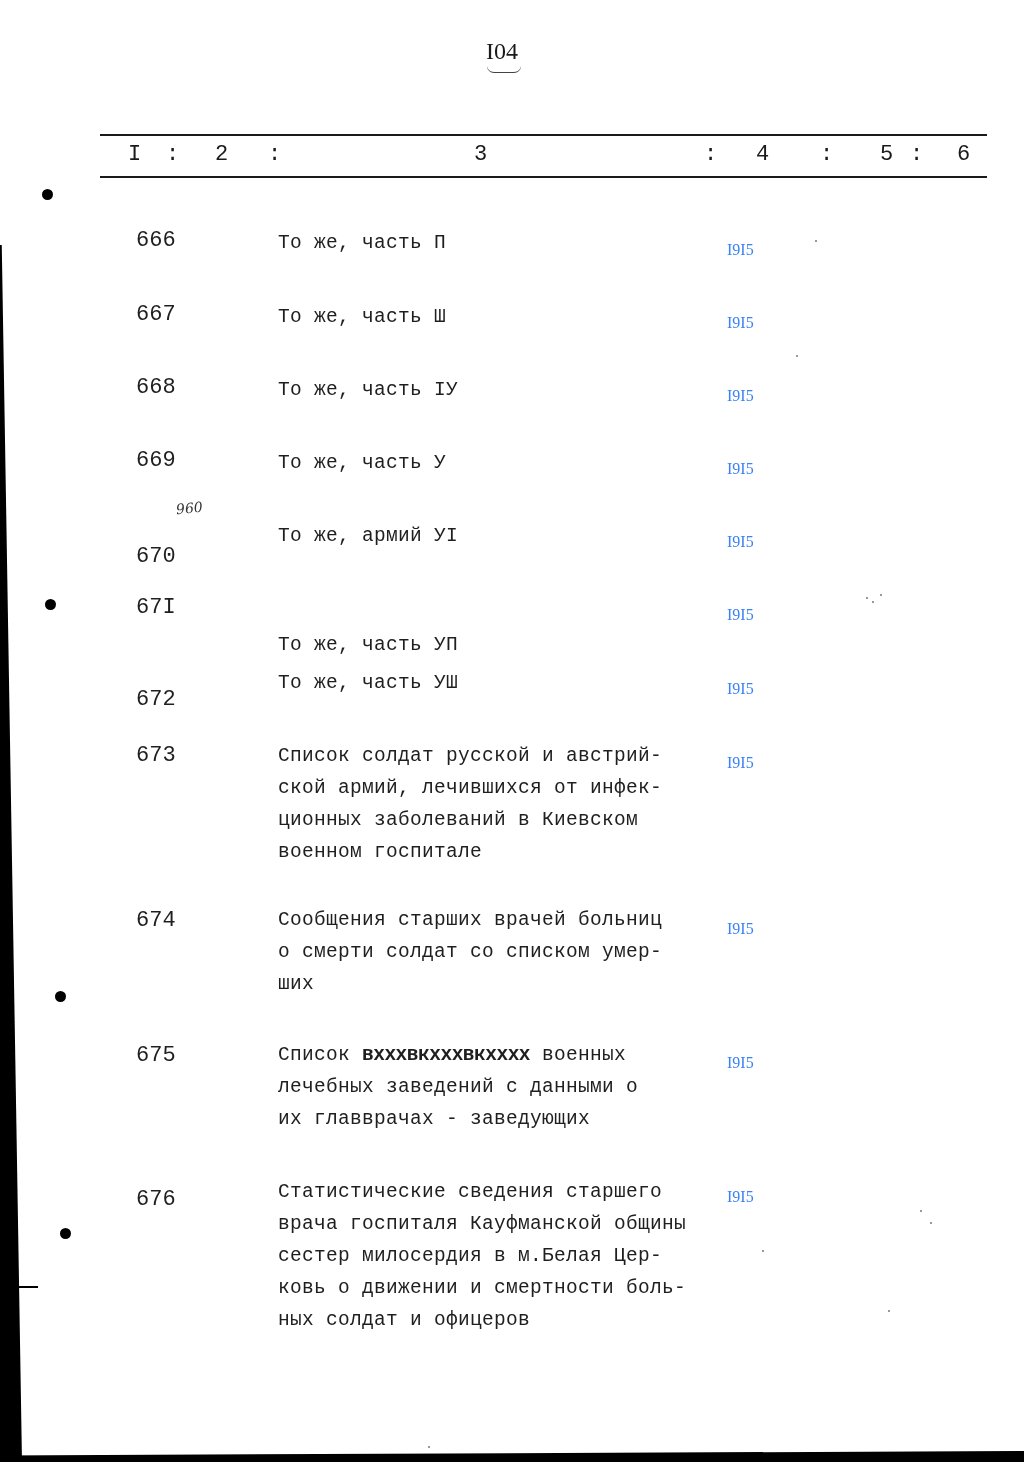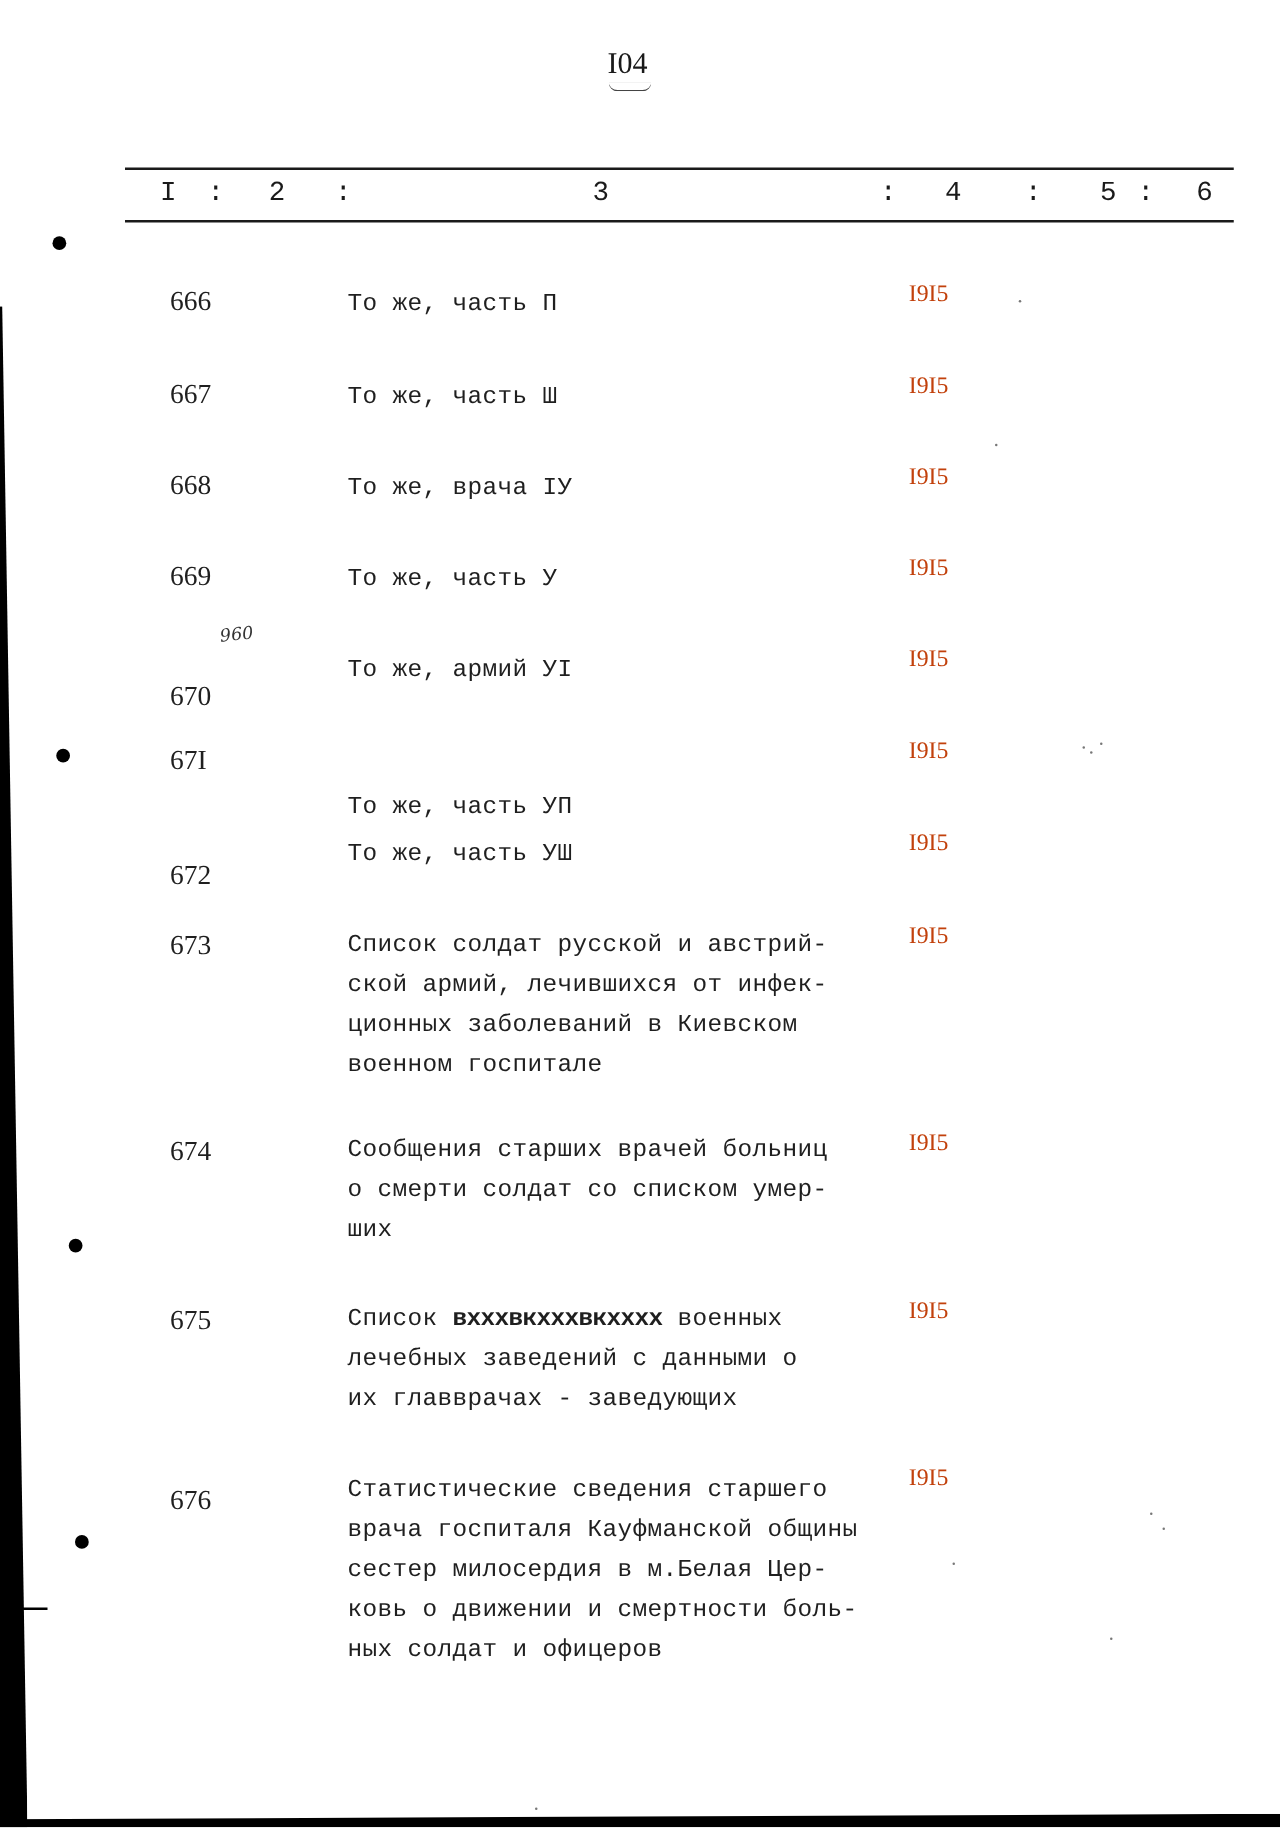--- a/index.html
+++ b/index.html
@@ -51,41 +51,42 @@
       font-family: "Liberation Mono", "DejaVu Sans Mono", monospace;
       font-size: 22px;
     }
     .header-row span {
       position: absolute;
       top: 0;
     }
     .row-num {
       position: absolute;
       left: 136px;
-      font-family: Liberation Serif, serif;
+      font-family: Liberation Mono, monospace;
       font-size: 22px;
       color: #1f1f1f;
     }
     .row-desc {
       position: absolute;
       left: 278px;
       width: 440px;
       font-family: Liberation Mono, monospace;
       font-size: 19.5px;
       line-height: 32px;
       letter-spacing: 0.3px;
       color: #1f1f1f;
       white-space: pre-line;
     }
     .row-year {
       position: absolute;
       left: 727px;
       font-family: "Liberation Serif", "DejaVu Serif", serif;
-      font-size: 19px;
-      color: #c2410c;
+      font-size: 16px;
+      color: #3b82f6;
+      margin-top: 16px;
     }
     .struck {
       font-weight: bold;
       letter-spacing: -0.5px;
     }
     .annotation {
       position: absolute;
       left: 176px;
       top: 500px;
       font-family: "DejaVu Serif", serif;
@@ -164,21 +165,21 @@
 </div>
 
 <div>
   <div class="row-num" style="top:302px">667</div>
   <div class="row-desc" style="top:301px">То же, часть Ш</div>
   <div class="row-year" style="top:298px">I9I5</div>
 </div>
 
 <div>
   <div class="row-num" style="top:375px">668</div>
-  <div class="row-desc" style="top:374px">То же, врача IУ</div>
+  <div class="row-desc" style="top:374px">То же, часть IУ</div>
   <div class="row-year" style="top:371px">I9I5</div>
 </div>
 
 <div>
   <div class="row-num" style="top:448px">669</div>
   <div class="row-desc" style="top:447px">То же, часть У</div>
   <div class="row-year" style="top:444px">I9I5</div>
 </div>
 
 <div>

